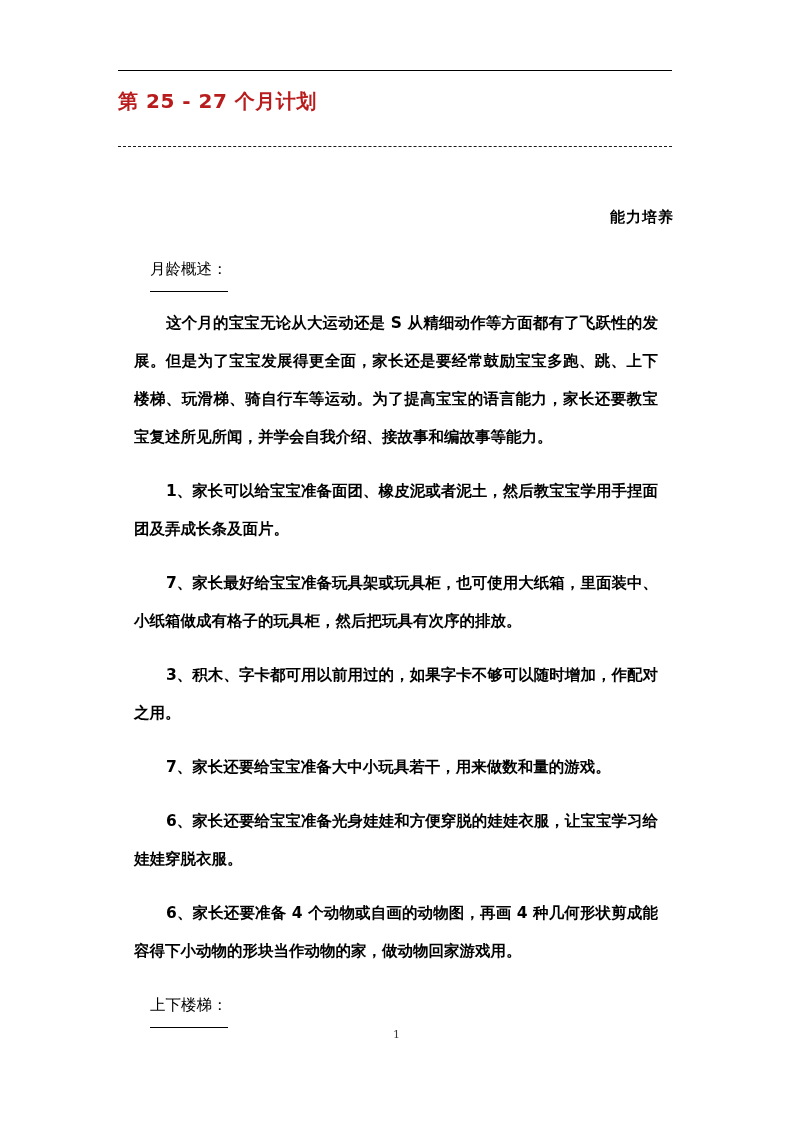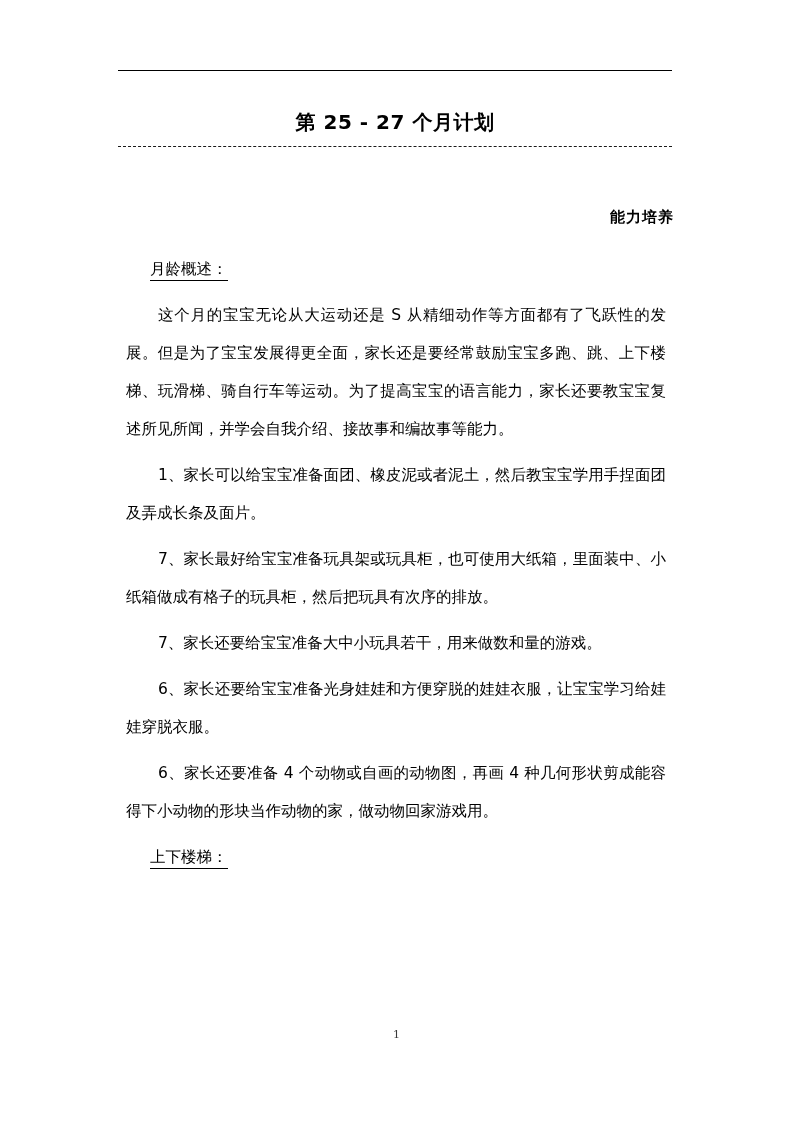--- a/index.html
+++ b/index.html
@@ -38,26 +38,25 @@
     top: 146px;
     width: 554px;
     height: 0;
     border-top: 1.4px dashed #1a1a1a;
   }
 
   
   .doc-title {
     position: absolute;
     left: 118px;
-    top: 108px;
+    top: 87px;
     width: 554px;
-    text-align: center;
     font-size: 20px;
     font-weight: bold;
-    color: #000000;
+    color: #b91c1c;
     letter-spacing: 0.5px;
     line-height: 28px;
     white-space: nowrap;
   }
 
   
   .content {
     position: absolute;
     left: 118px;
     top: 198px;
@@ -76,31 +75,32 @@
   .spacer-sm { height: 14px; }
 
   .label-underline {
     font-size: 15.5px;
     line-height: 38px;
     margin: 0;
     padding-left: 32px;
   }
   .label-underline span.u {
     border-bottom: 1.2px solid #000;
-    padding-bottom: 2px;
+    padding-bottom: 13px;
   }
 
   p.para {
     font-size: 15.5px;
     line-height: 38px;
-    margin: 8px;
+    margin: 16px;
     text-align: justify;
     text-justify: inter-ideograph;
     text-indent: 32px;
     word-break: break-all;
+    font-weight: bold;
   }
 
   
   .page-number {
     position: absolute;
     left: 0;
     top: 1028px;
     width: 793px;
     text-align: center;
     font-family: "DejaVu Serif", "Liberation Serif", serif;
@@ -127,20 +127,21 @@
 
     <p class="label-underline"><span class="u">月龄概述：</span></p>
 
     <p class="para">这个月的宝宝无论从大运动还是 S 从精细动作等方面都有了飞跃性的发展。但是为了宝宝发展得更全面，家长还是要经常鼓励宝宝多跑、跳、上下楼梯、玩滑梯、骑自行车等运动。为了提高宝宝的语言能力，家长还要教宝宝复述所见所闻，并学会自我介绍、接故事和编故事等能力。</p>
 
 
     <p class="para">1、家长可以给宝宝准备面团、橡皮泥或者泥土，然后教宝宝学用手捏面团及弄成长条及面片。</p>
 
     <p class="para">7、家长最好给宝宝准备玩具架或玩具柜，也可使用大纸箱，里面装中、小纸箱做成有格子的玩具柜，然后把玩具有次序的排放。</p>
 
+    <p class="para">3、积木、字卡都可用以前用过的，如果字卡不够可以随时增加，作配对之用。</p>
 
     <p class="para">7、家长还要给宝宝准备大中小玩具若干，用来做数和量的游戏。</p>
 
     <p class="para">6、家长还要给宝宝准备光身娃娃和方便穿脱的娃娃衣服，让宝宝学习给娃娃穿脱衣服。</p>
 
     <p class="para">6、家长还要准备 4 个动物或自画的动物图，再画 4 种几何形状剪成能容得下小动物的形块当作动物的家，做动物回家游戏用。</p>
 
 
     <p class="label-underline"><span class="u">上下楼梯：</span></p>
 

